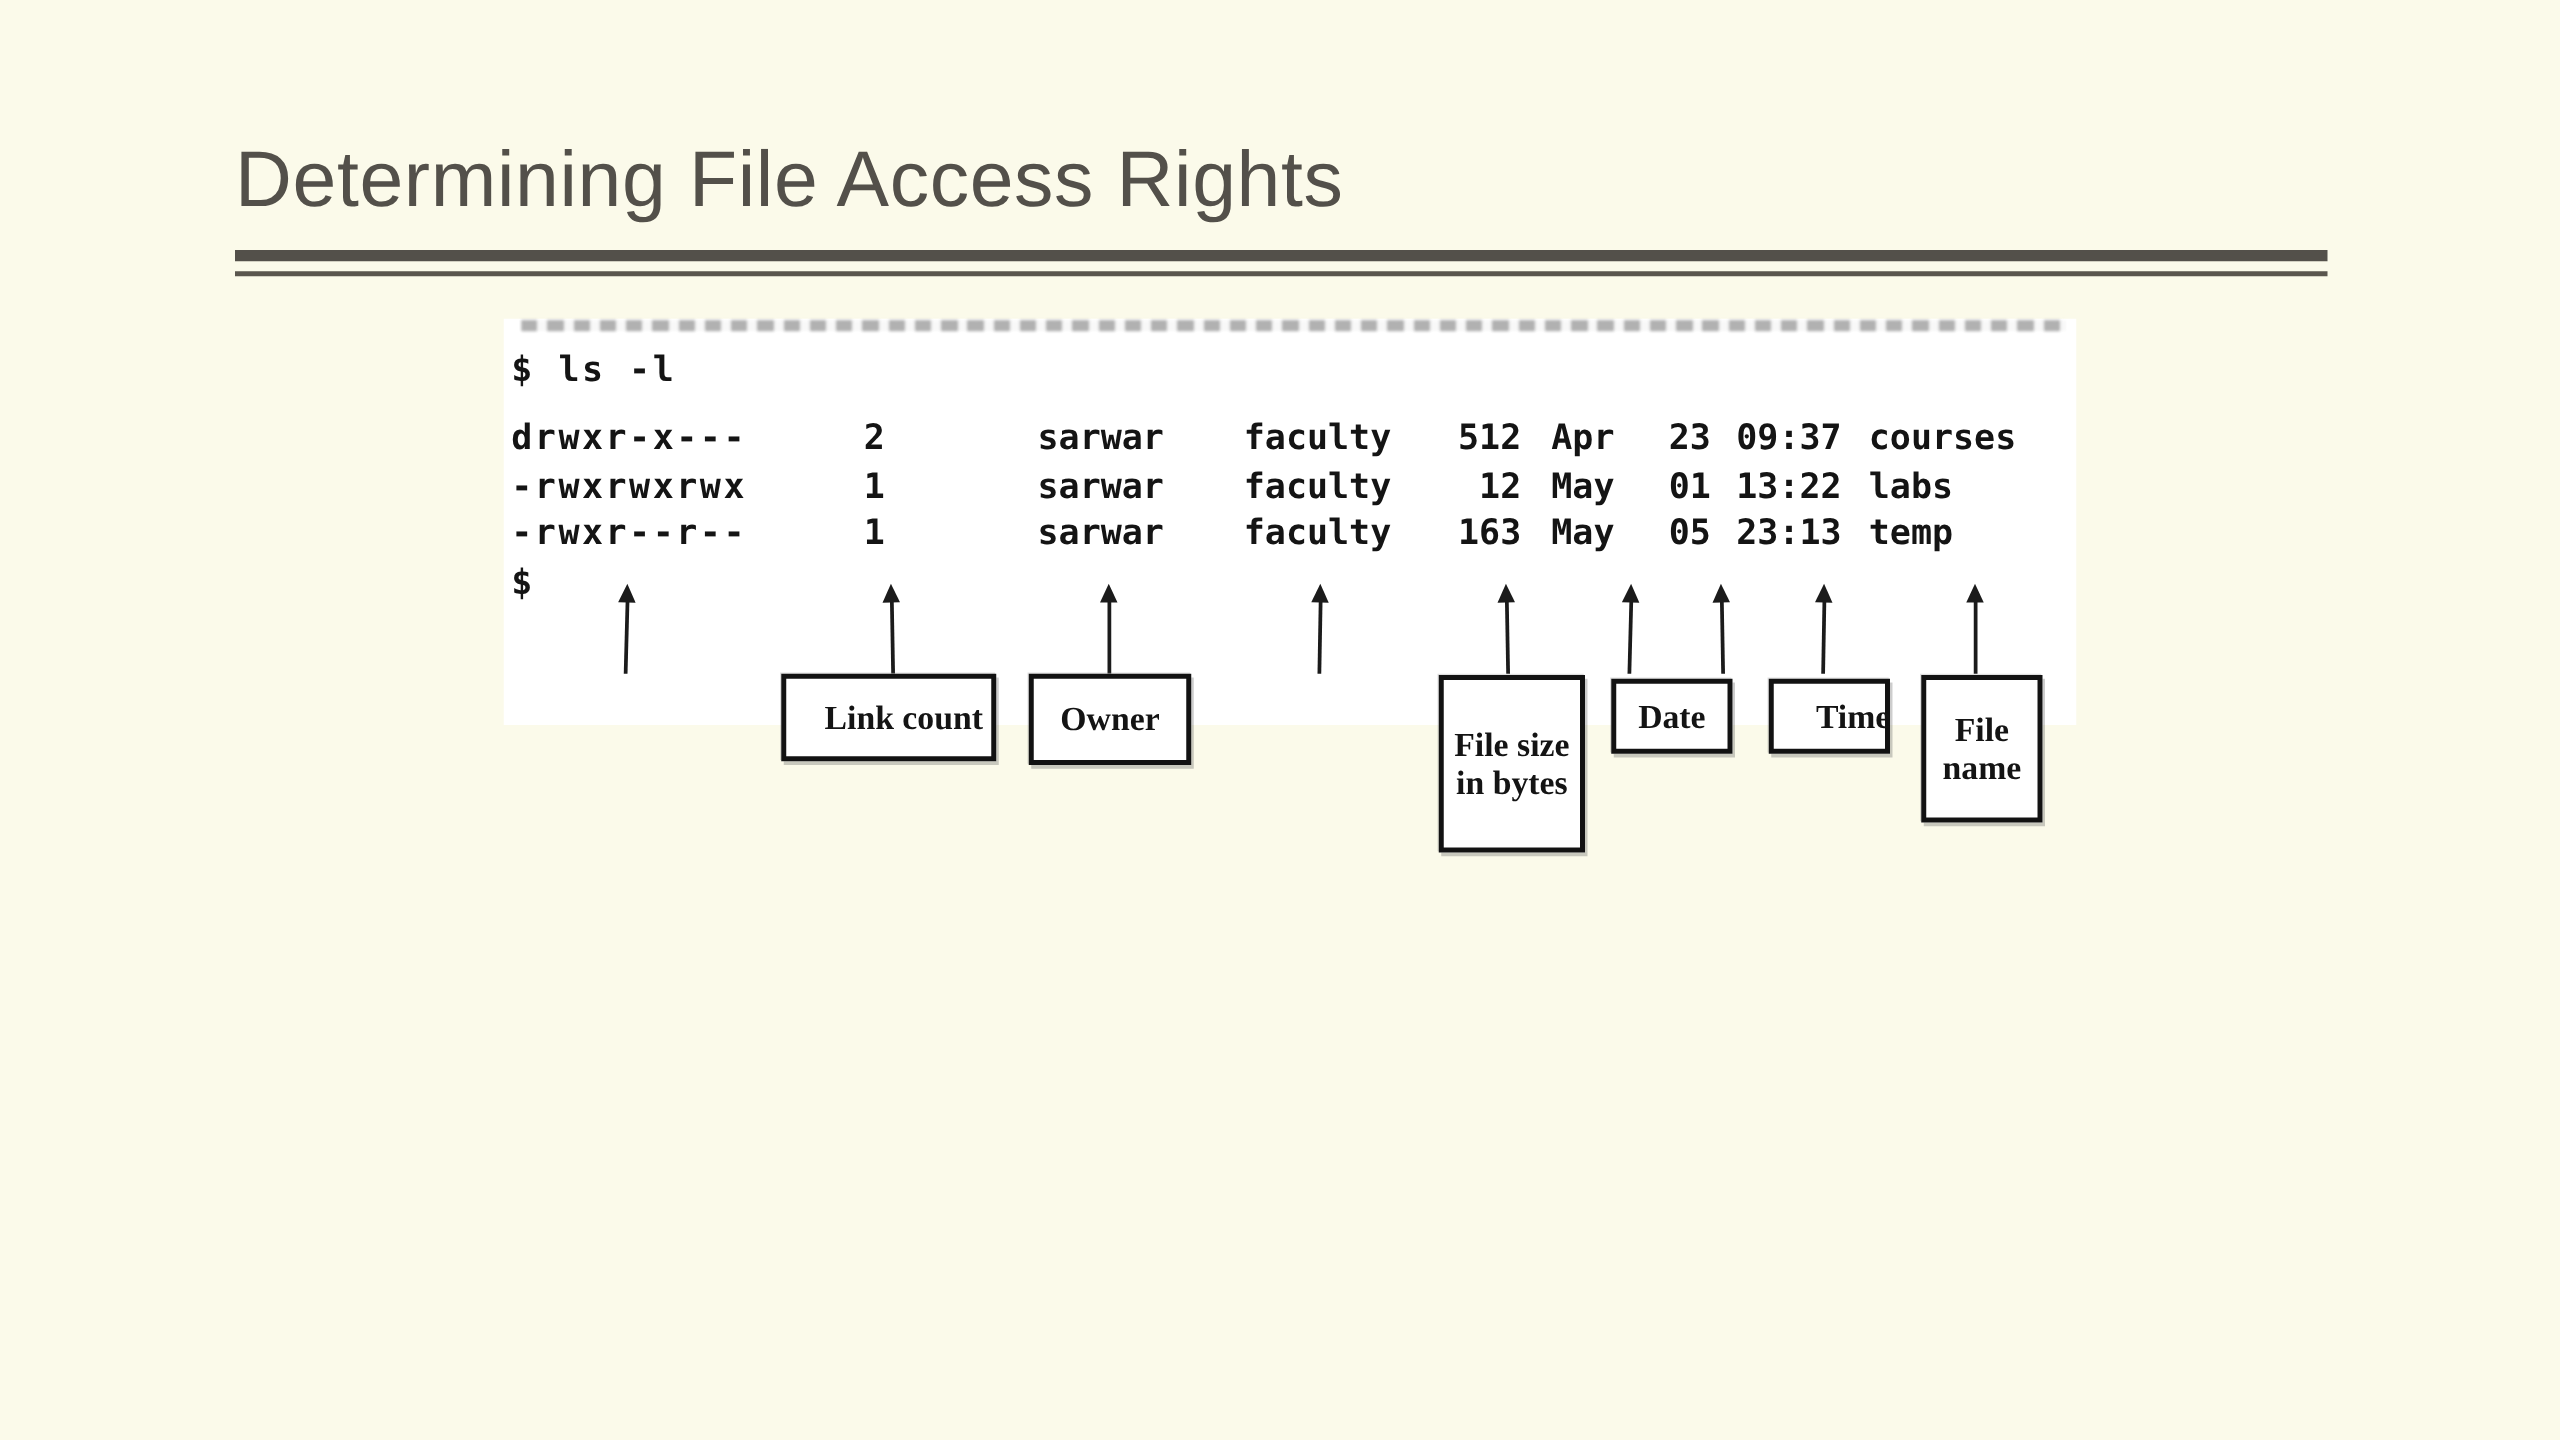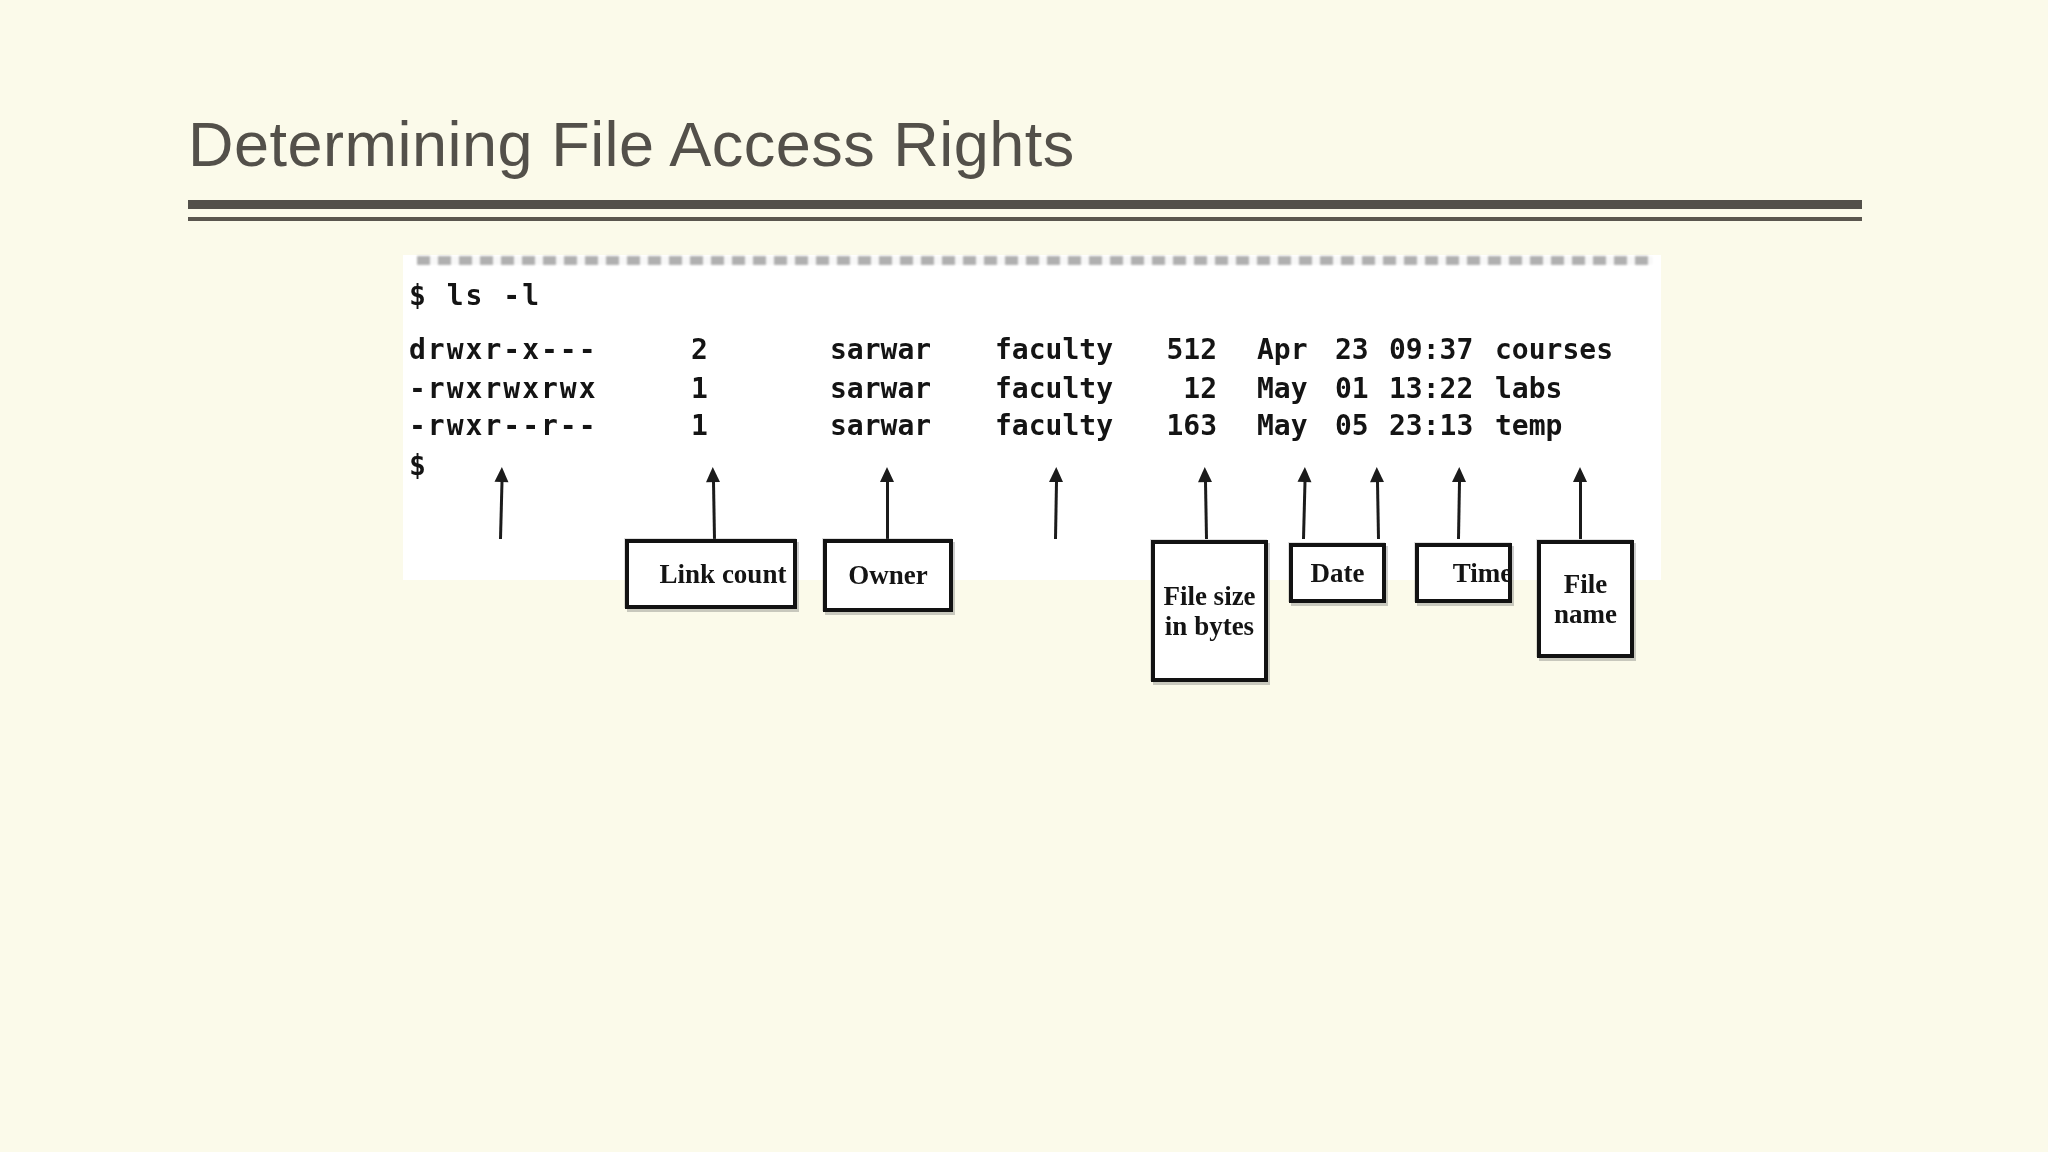--- a/index.html
+++ b/index.html
@@ -37,21 +37,21 @@
     font-family:"DejaVu Sans Mono", monospace;font-weight:bold;font-size:28px;}
   .tline{position:absolute;left:0;width:100%;height:34px;white-space:pre;}
   .tline span{position:absolute;top:0;}
   .cmd-line{top:24px;}  .prompt-line{top:194px;}
   .row-0{top:78px;} .row-1{top:117px;} .row-2{top:154px;}
   .c-perms{left:6px;letter-spacing:2px;}
   .c-links{left:288px;}
   .c-owner{left:427px;}
   .c-group{left:592px;}
   .c-size{left:722px;width:92px;text-align:right;}
-  .c-month{left:838px;margin-left:16px;}
+  .c-month{left:838px;}
   .c-day{left:932px;}
   .c-time{left:986px;}
   .c-name{left:1092px;}
 
   
   .arrow{
     position:absolute;width:3px;background:#1d1d1d;
     top:220px;height:64px;transform-origin:50% 100%;
   }
   .arrow::before{

